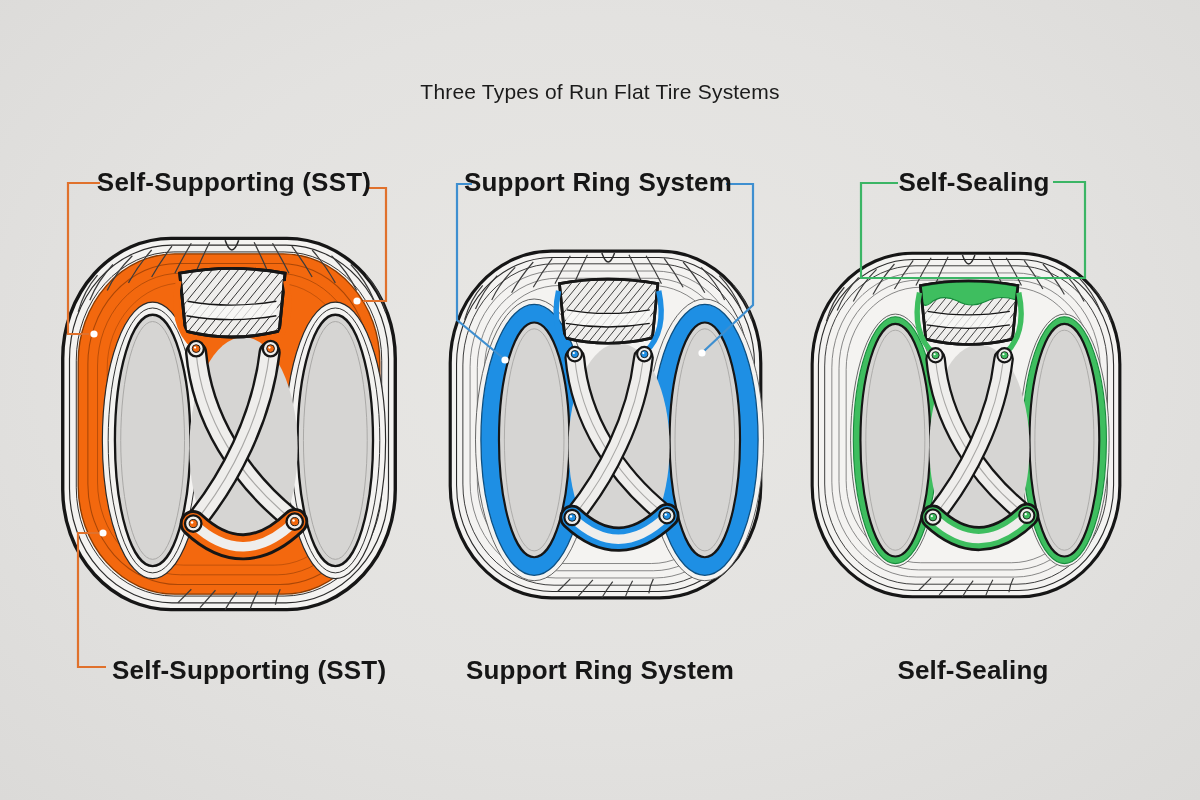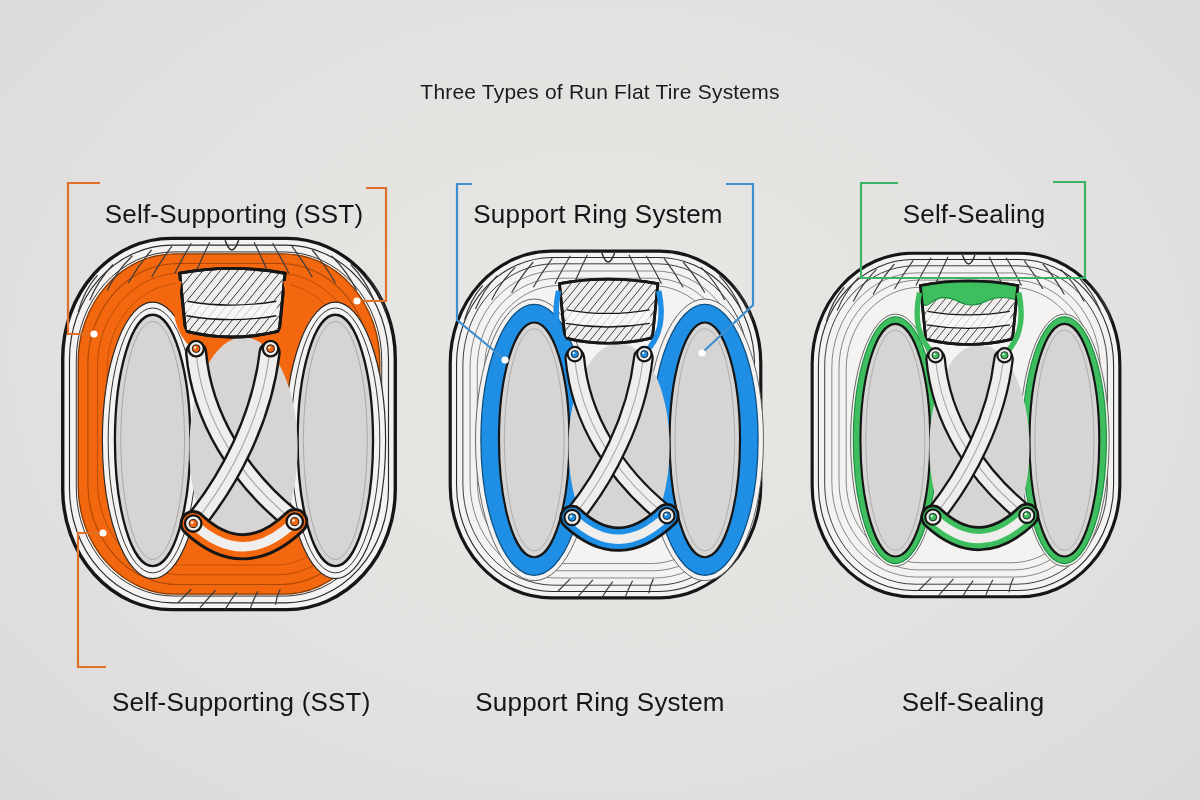--- a/index.html
+++ b/index.html
@@ -11,22 +11,22 @@
   .canvas{
     position:relative;width:1200px;height:800px;
     background:radial-gradient(ellipse at 50% 45%, #E8E7E4 0%, #E3E2E0 55%, #DBDAD8 100%);
   }
   .title{
     position:absolute;left:0;right:0;top:80px;
     text-align:center;font-size:21px;font-weight:400;color:#1B1B1B;
     letter-spacing:.2px;
   }
   .sys-label{
-    position:absolute;font-size:26px;font-weight:400;color:#161616;
-    white-space:nowrap;letter-spacing:.2px;margin-top:32px;
+    position:absolute;font-size:26px;font-weight:700;color:#161616;
+    white-space:nowrap;letter-spacing:.2px;
   }
   .centered{transform:translateX(-50%);}
   .tire{position:absolute;}
   .tire svg{display:block;width:100%;height:100%;}
   .overlay{position:absolute;left:0;top:0;width:1200px;height:800px;pointer-events:none;}
 </style>
 </head>
 <body>
 
 <div class="canvas">

